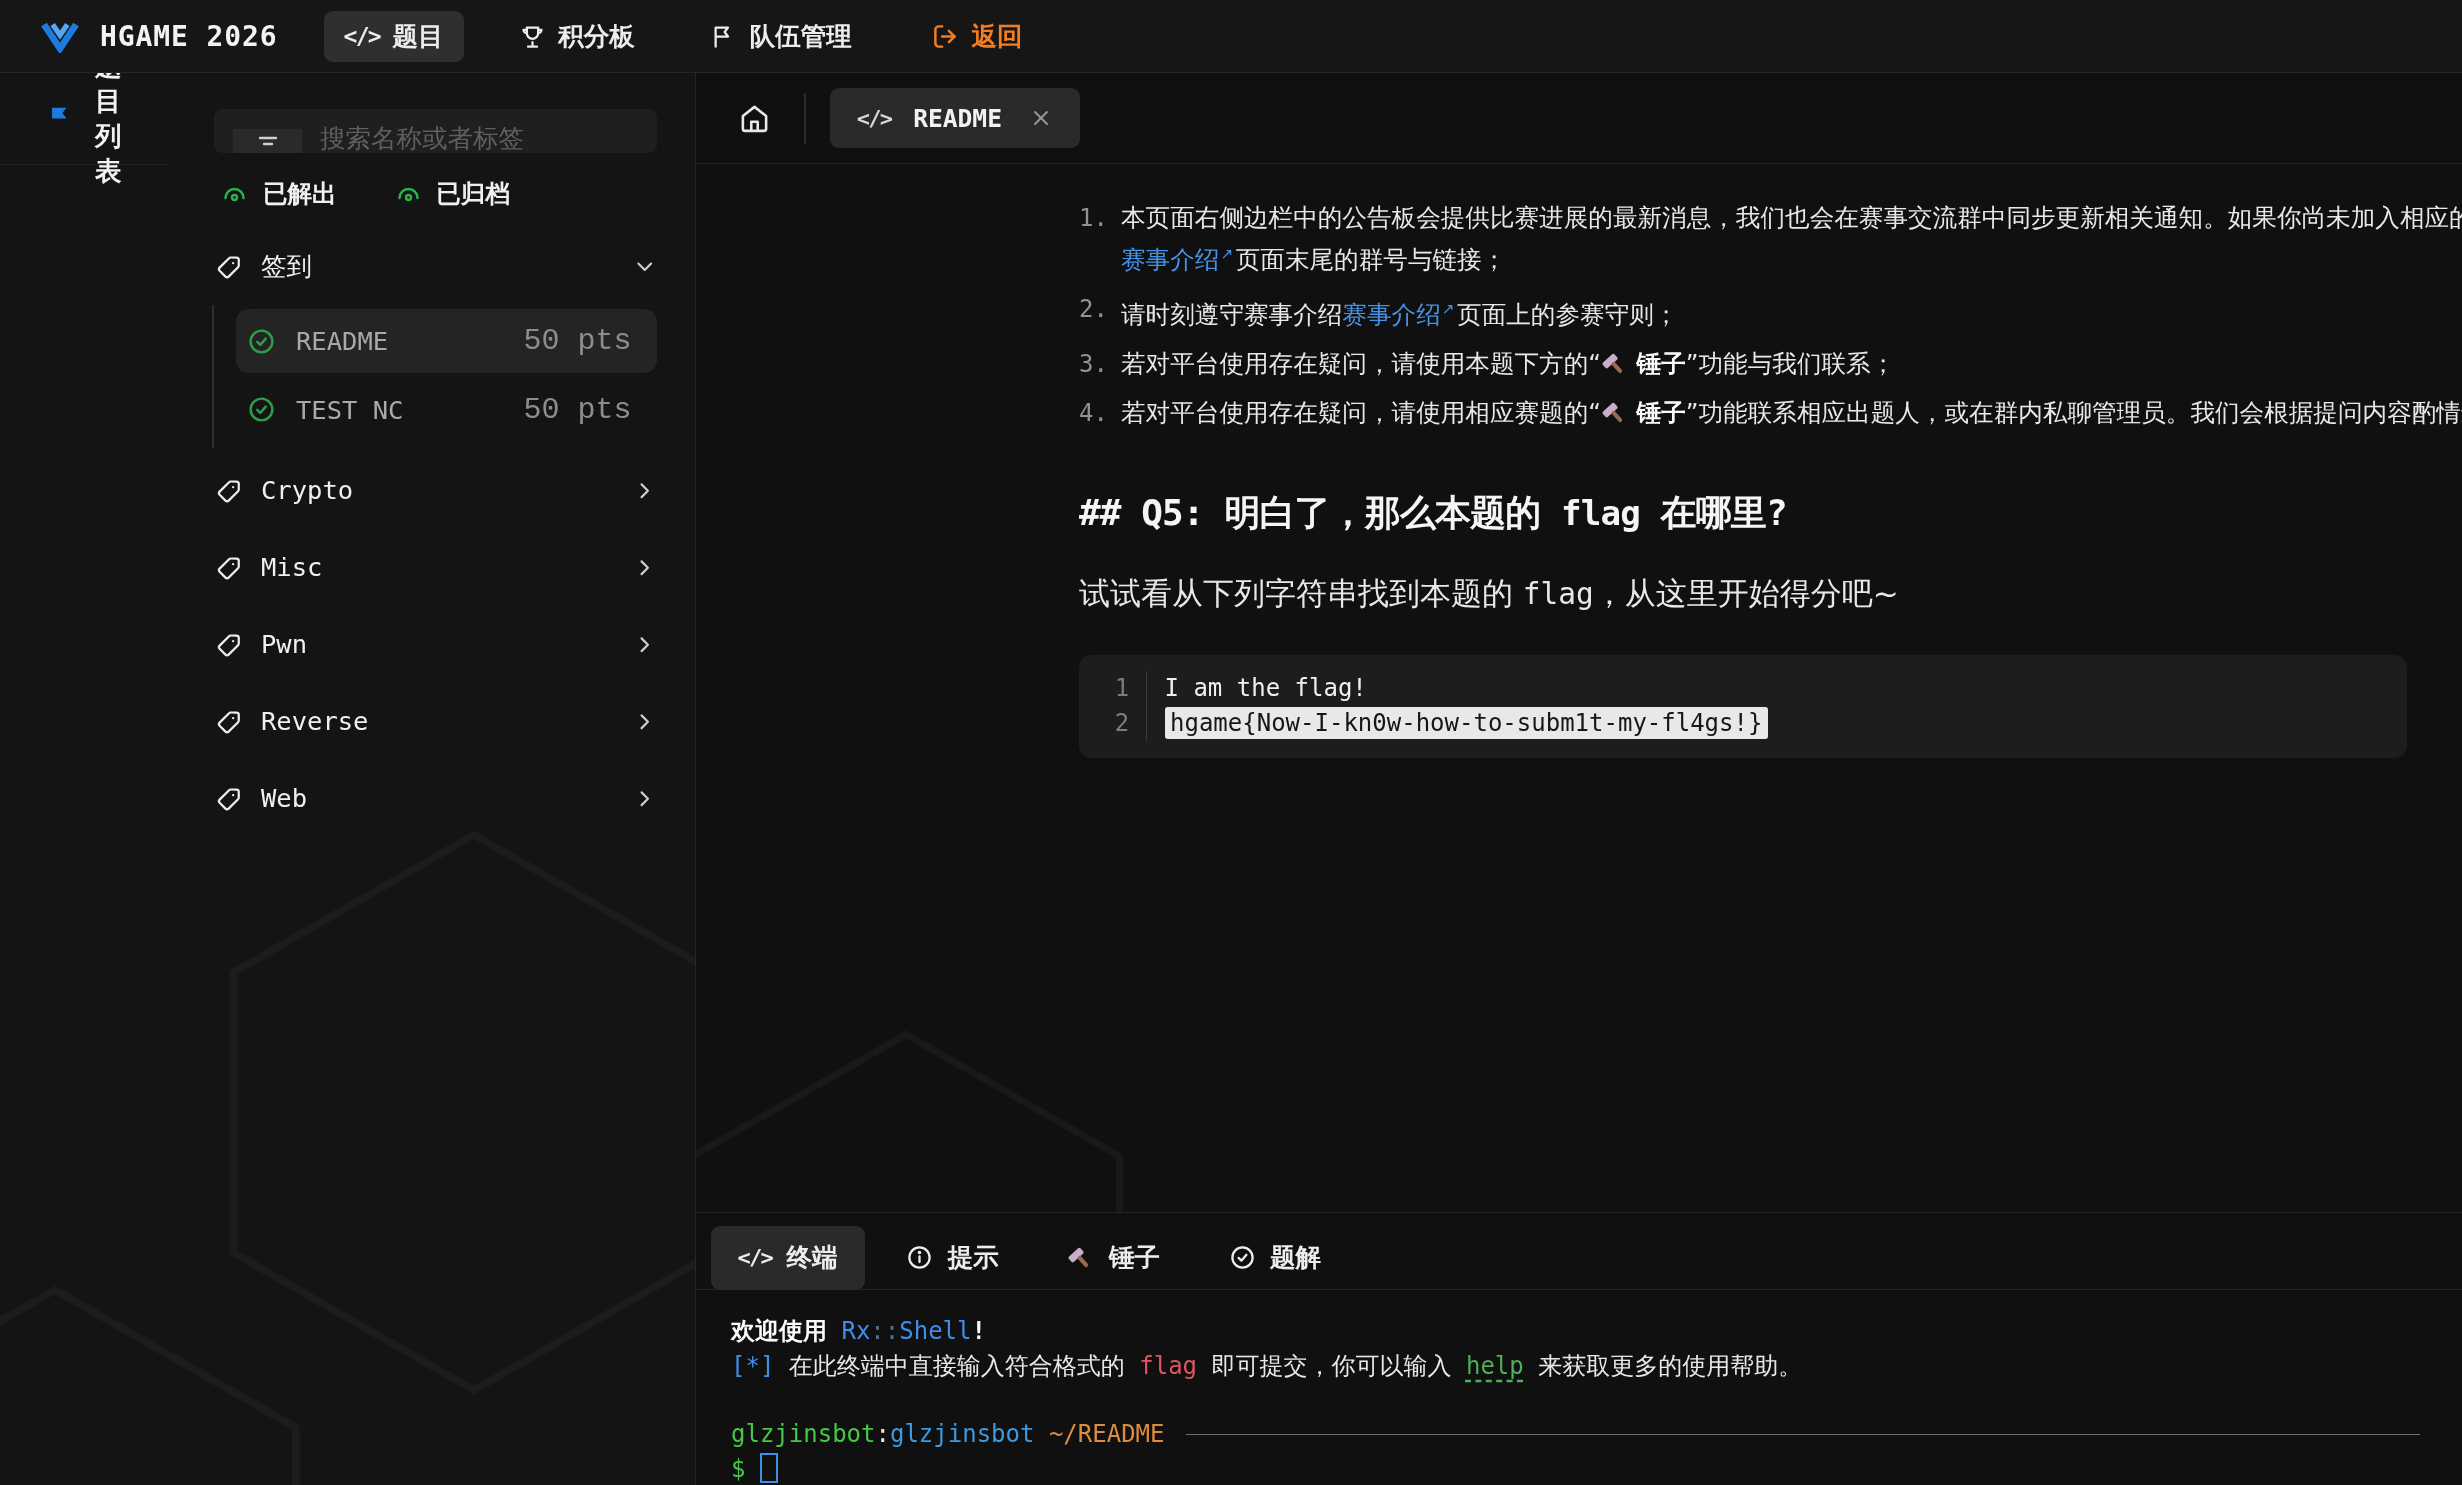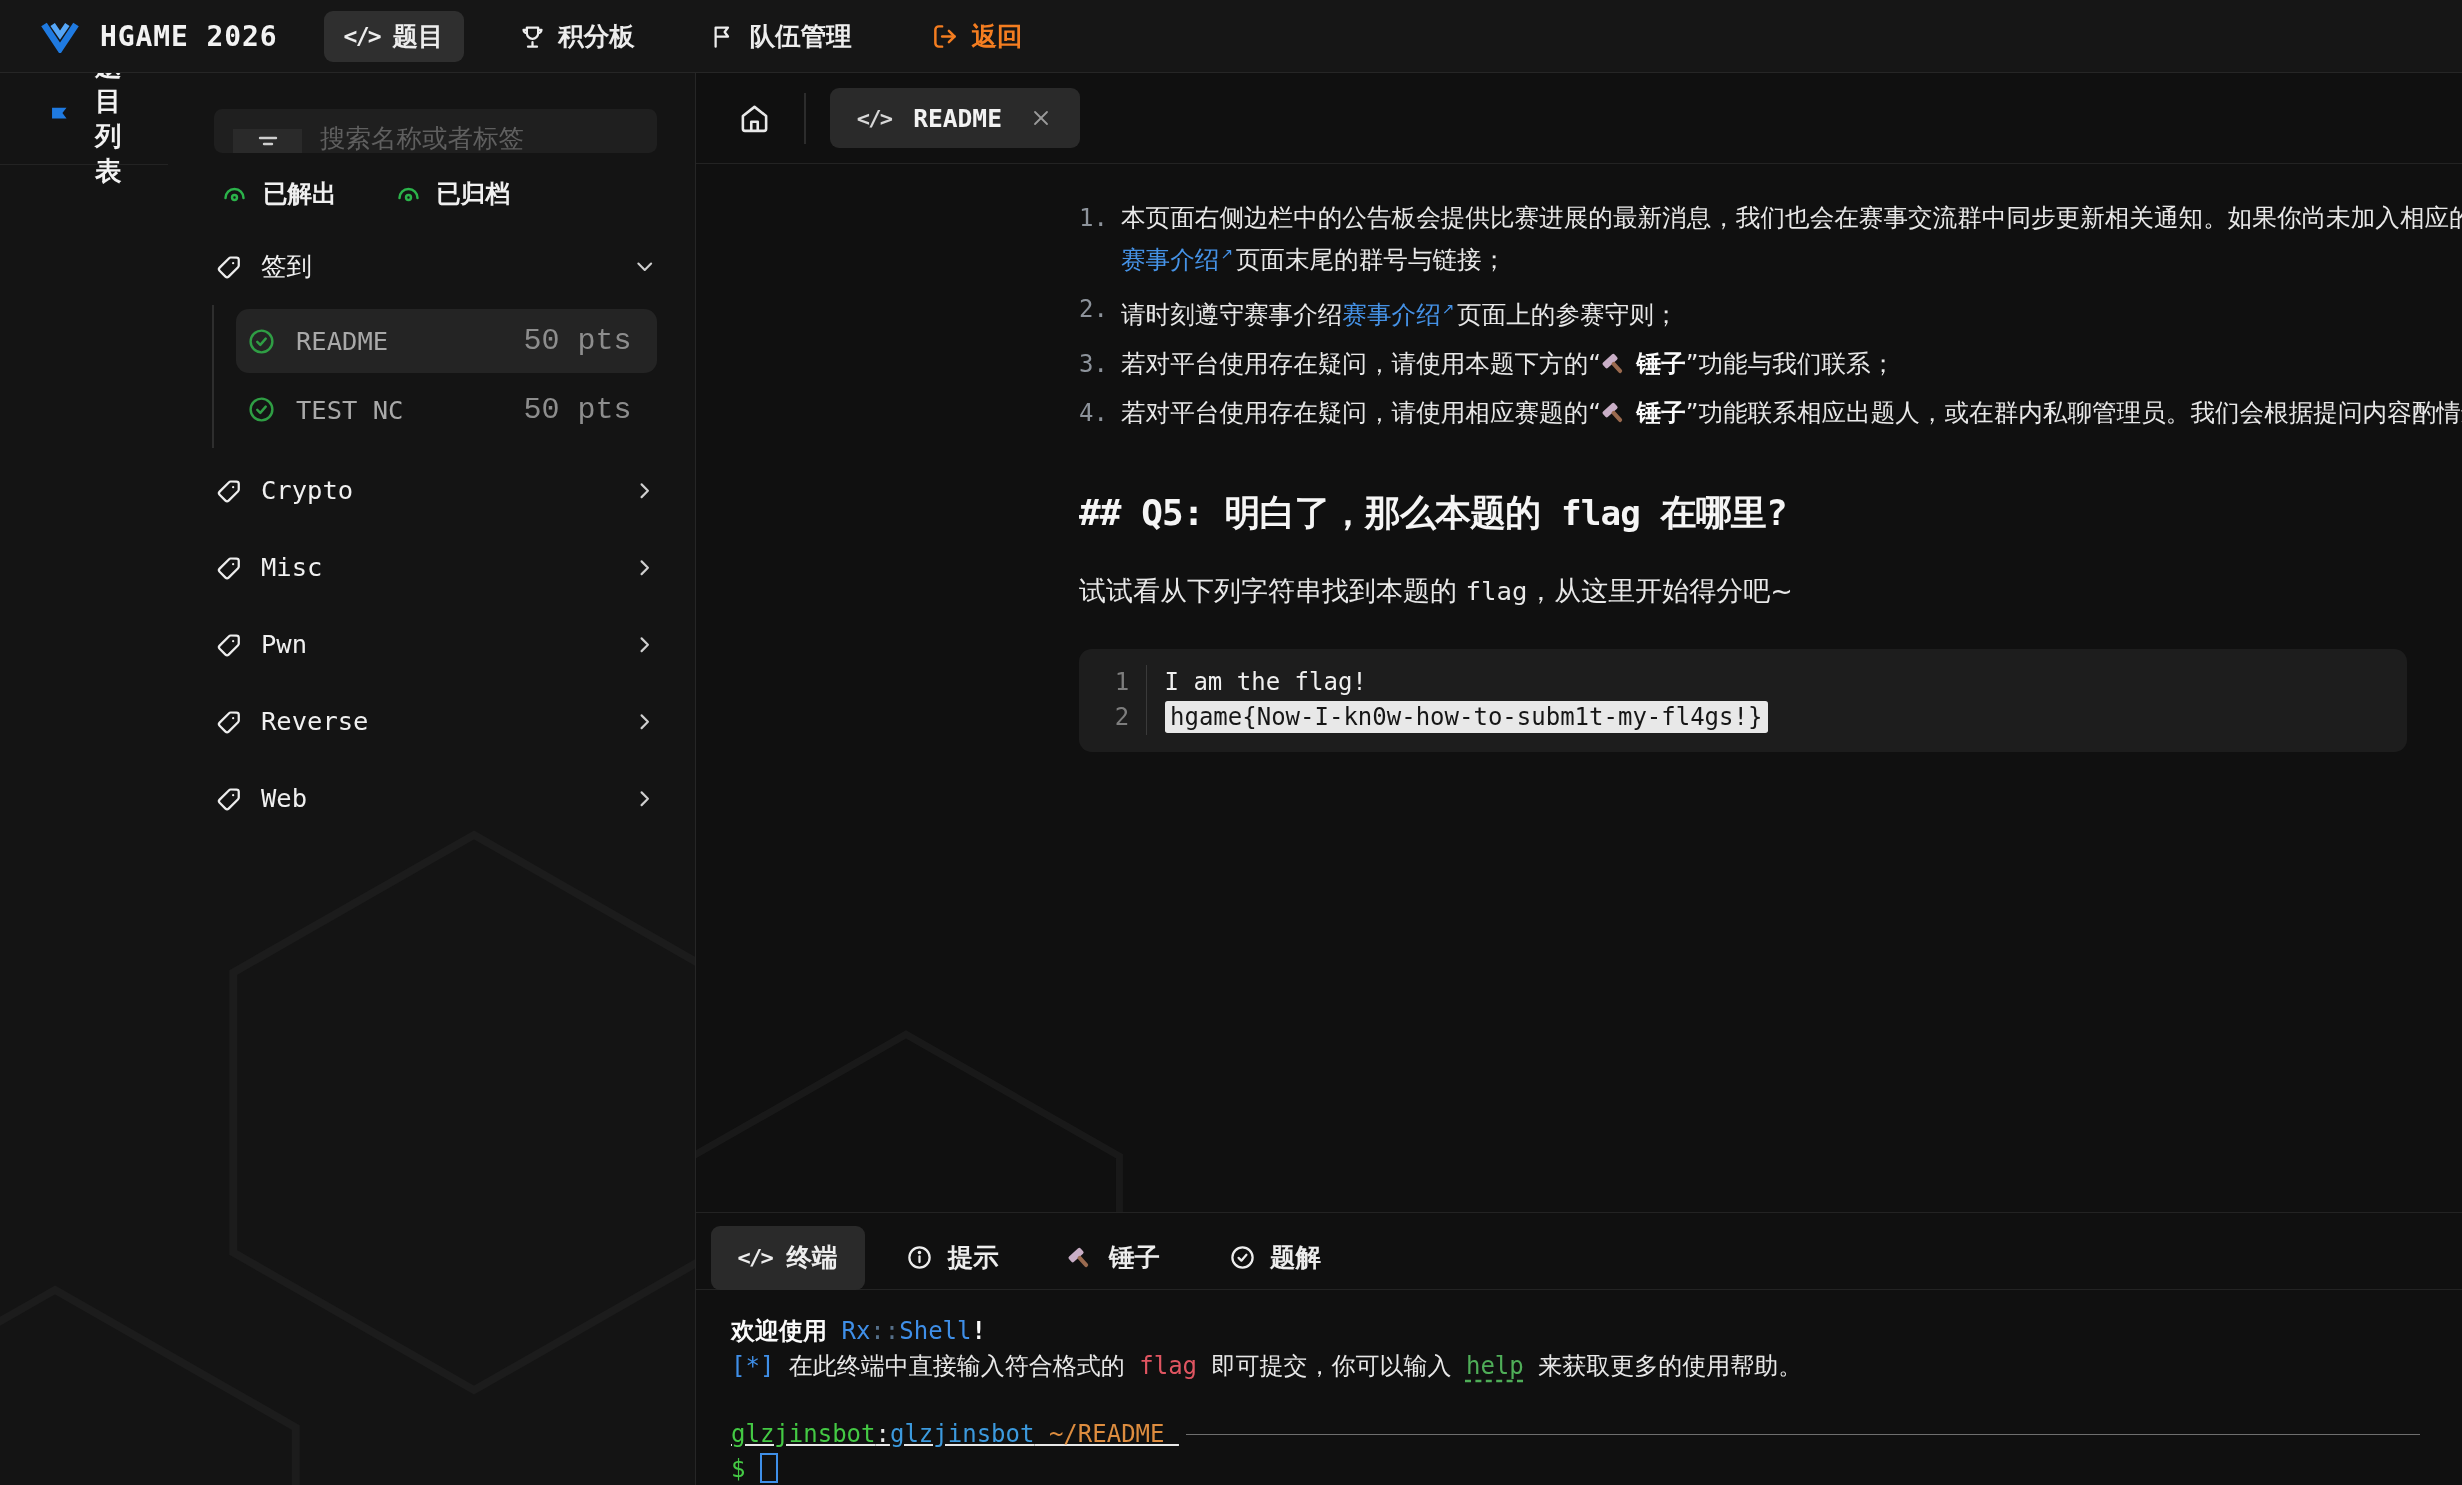--- a/index.html
+++ b/index.html
@@ -75,39 +75,39 @@
     font-size:24.6px; font-weight:700; color:#f2f2f2; }
   .doc-tab-close { color:#9a9a9a; margin-left:5.5px; cursor:pointer; display:flex; }
 
   .content { flex:1; overflow:hidden; padding:36px 55px 0 383px; position:relative; z-index:2; }
   .md-list { list-style:none; }
   .md-li { display:flex; margin-bottom:12.8px; line-height:36px; }
   .li-marker { flex:none; width:42px; color:#8d939b; font-family:"DejaVu Sans Mono","Liberation Mono",monospace; font-size:24px; }
   .li-body { flex:1; color:#e8e8e8; }
   .md-heading { margin-top:58px; font-weight:700; font-size:36px; color:#f5f5f5;
     font-family:"DejaVu Sans Mono","Liberation Mono",monospace; letter-spacing:-0.9px; }
-  .md-para { margin-top:35px; color:#e8e8e8; font-size:27px; }
+  .md-para { margin-top:35px; color:#e8e8e8; font-size:31px; }
   .codeblock { margin-top:40px; background:#1d1d1d; border-radius:12.8px; padding:16.4px 25.5px; }
   .code-line { display:flex; line-height:35px; font-family:"DejaVu Sans Mono","Liberation Mono",monospace; font-size:24px; }
   .code-num { flex:none; width:42px; text-align:right; color:#7d7d7d; padding-right:16.4px;
     border-right:1.8px solid #3a3a3a; }
   .code-src { padding-left:18px; color:#f0f0f0; }
 
   
   .bottompanel { height:273px; border-top:0.9px solid #232323; display:flex; flex-direction:column; position:relative; z-index:2; background:#101010; }
   .btabs { display:flex; gap:14.6px; padding:12.8px 0 0 14.6px; height:77px; border-bottom:0.9px solid #232323; }
   .btab { height:64px; display:flex; align-items:center; gap:14.6px; padding:0 27px;
     border-radius:9px; font-weight:700; font-size:25.5px; color:#ededed; cursor:pointer; }
   .btab.active { background:#2a2a2a; }
   .btab .code-glyph { font-family:"DejaVu Sans Mono","Liberation Mono",monospace; font-size:22px; font-weight:700; letter-spacing:-1.8px; }
   .terminal { flex:1; padding:24px 42px 0 35px; font-family:"DejaVu Sans Mono","Liberation Mono",monospace;
     font-size:24px; line-height:35px; color:#e8e8e8; }
   .term-line { display:block; }
   .term-line.flexline { display:flex; align-items:center; }
-  .prompt-line { margin-top:33px;text-decoration:underline; }
+  .prompt-line { margin-top:33px; }
 
   
   .seg { white-space:pre; }
   .seg-b { font-weight:700; color:#fafafa; }
   .seg-link { color:#4592e6; cursor:pointer; }
   .seg-ext { color:#4592e6; font-size:0.62em; vertical-align:super; margin:0 2.7px 0 0.9px; cursor:pointer; }
   .seg-code { font-family:"DejaVu Sans Mono","Liberation Mono",monospace; font-size:0.95em; }
   .seg-hammer svg { width:27px; height:27px; vertical-align:-5.5px; }
   .seg-mark { background:#e8e8e8; color:#161616; padding:1.8px 5.5px; border-radius:2.7px; }
   .seg-kw { color:#3f8fe8; }

